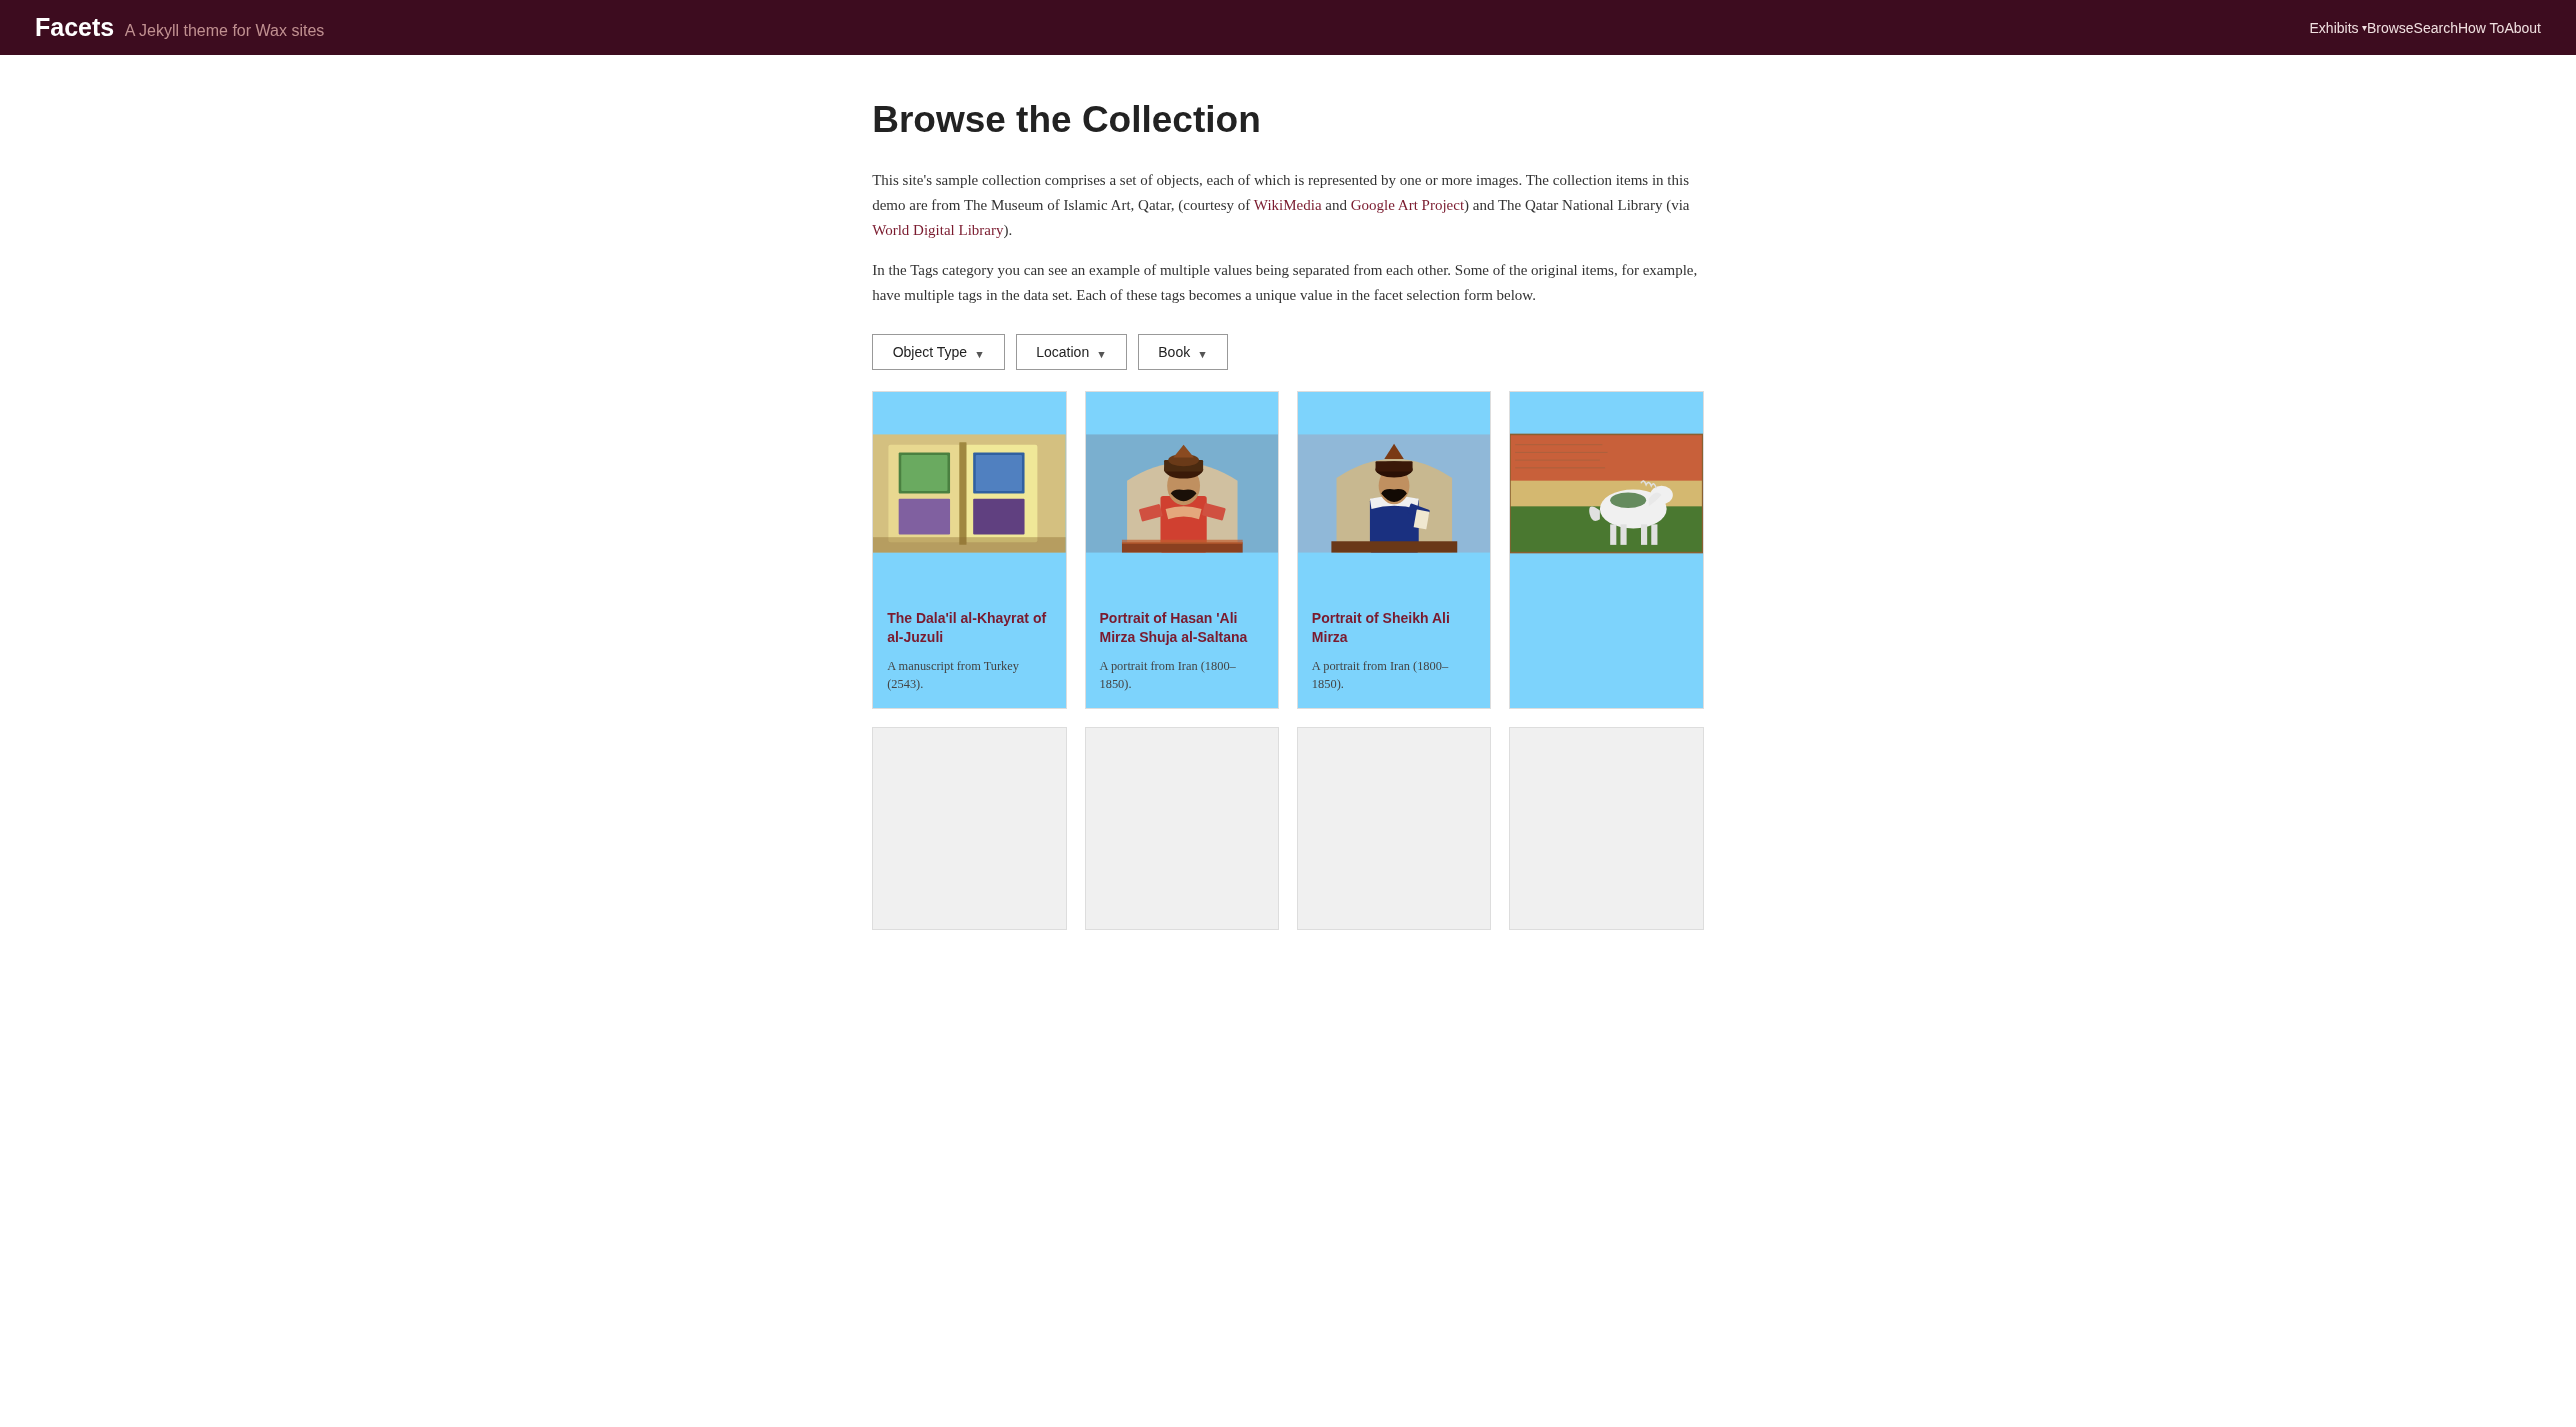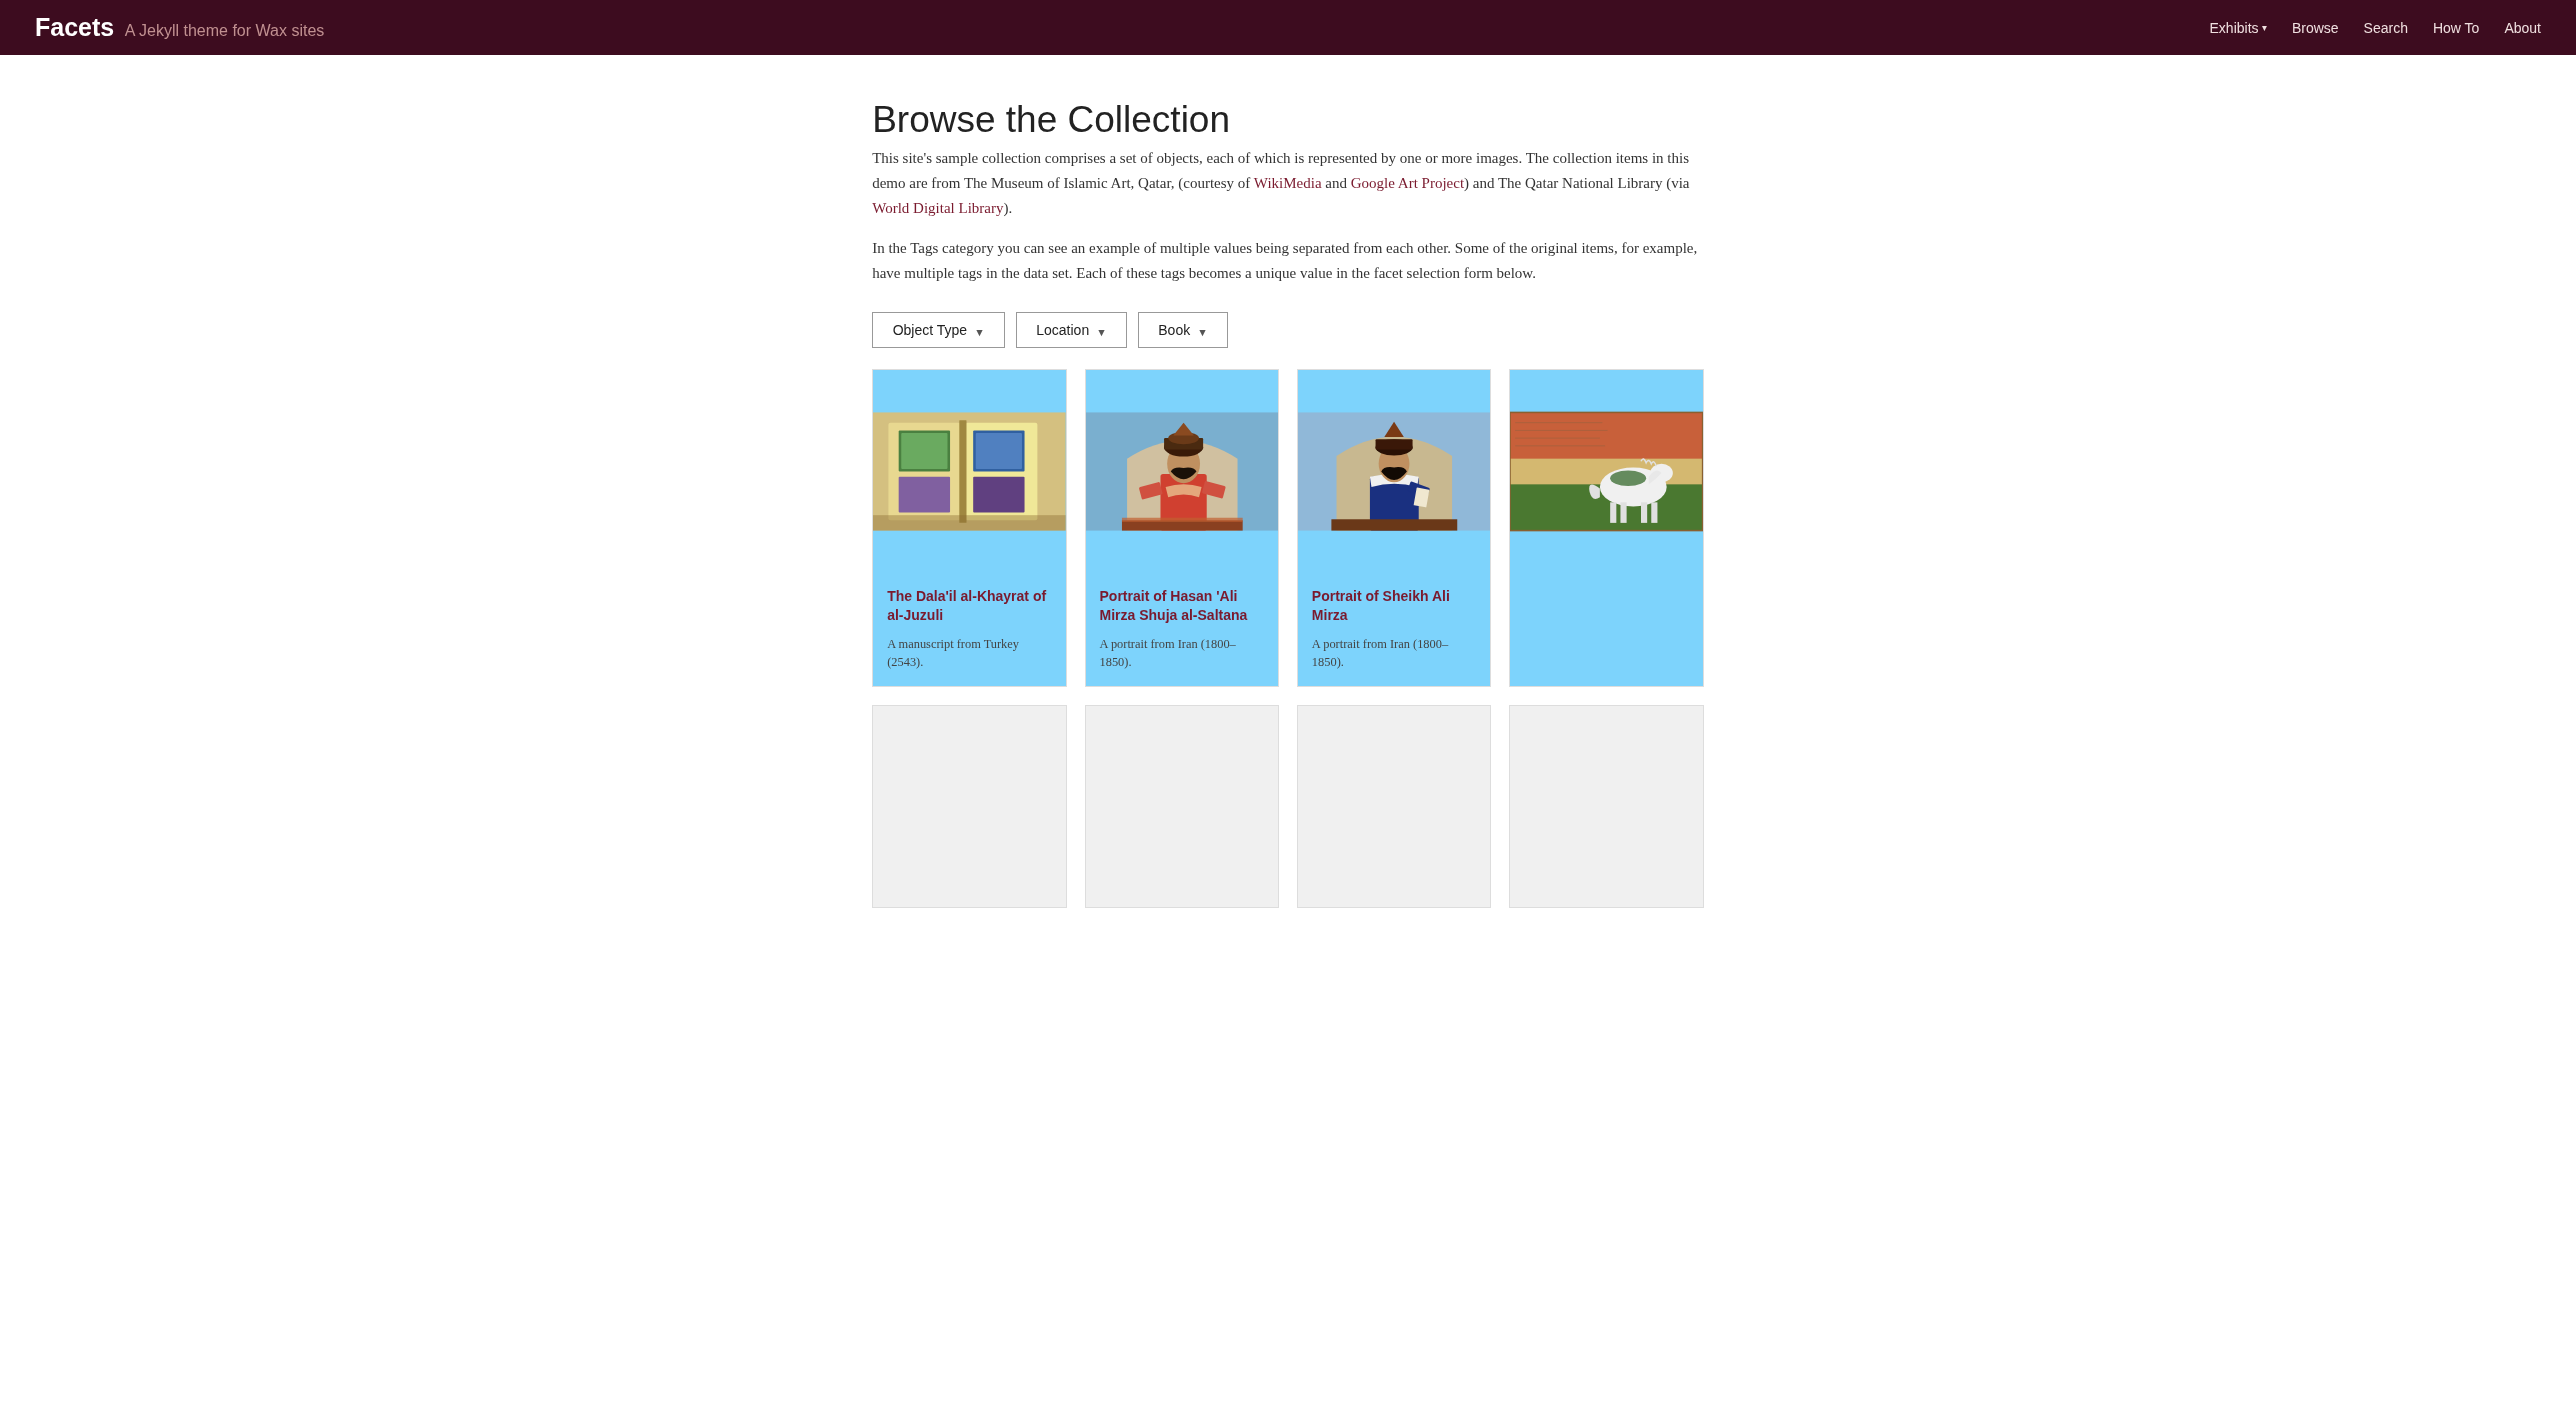--- a/index.html
+++ b/index.html
@@ -26,21 +26,20 @@
       font-family: Arial, sans-serif;
     }
     .nav-brand-subtitle {
       color: #c09090;
       font-size: 16px;
       font-family: Arial, sans-serif;
     }
     .nav-links {
       display: flex;
       align-items: center;
-      gap: 25px;
       padding-left: 41px;
     }
     .nav-link {
       color: #f0e0e0;
       font-family: Arial, sans-serif;
       font-size: 14px;
       text-decoration: none;
       cursor: pointer;
     }
     .nav-link-exhibits {
@@ -52,23 +51,23 @@
 
     
     main {
       max-width: 867px;
       margin: 0 auto;
       padding: 44px 17.7px 53px;
     }
 
     h1 {
       font-size: 37px;
-      font-weight: normal;
+      font-weight: bold;
       color: #222;
-      margin-bottom: 5px;
+      margin-bottom: 27px;
       font-family: Arial, sans-serif;
     }
 
     .intro-text {
       font-size: 15px;
       line-height: 1.65;
       color: #333;
       margin-bottom: 16px;
     }
     .intro-text a {

